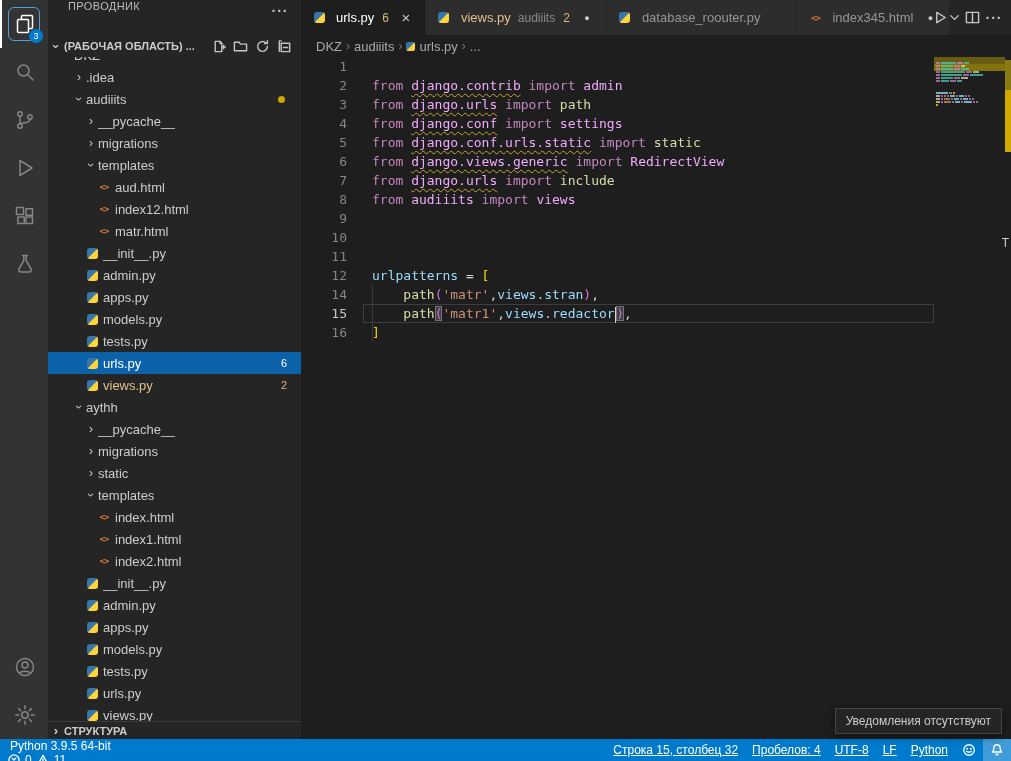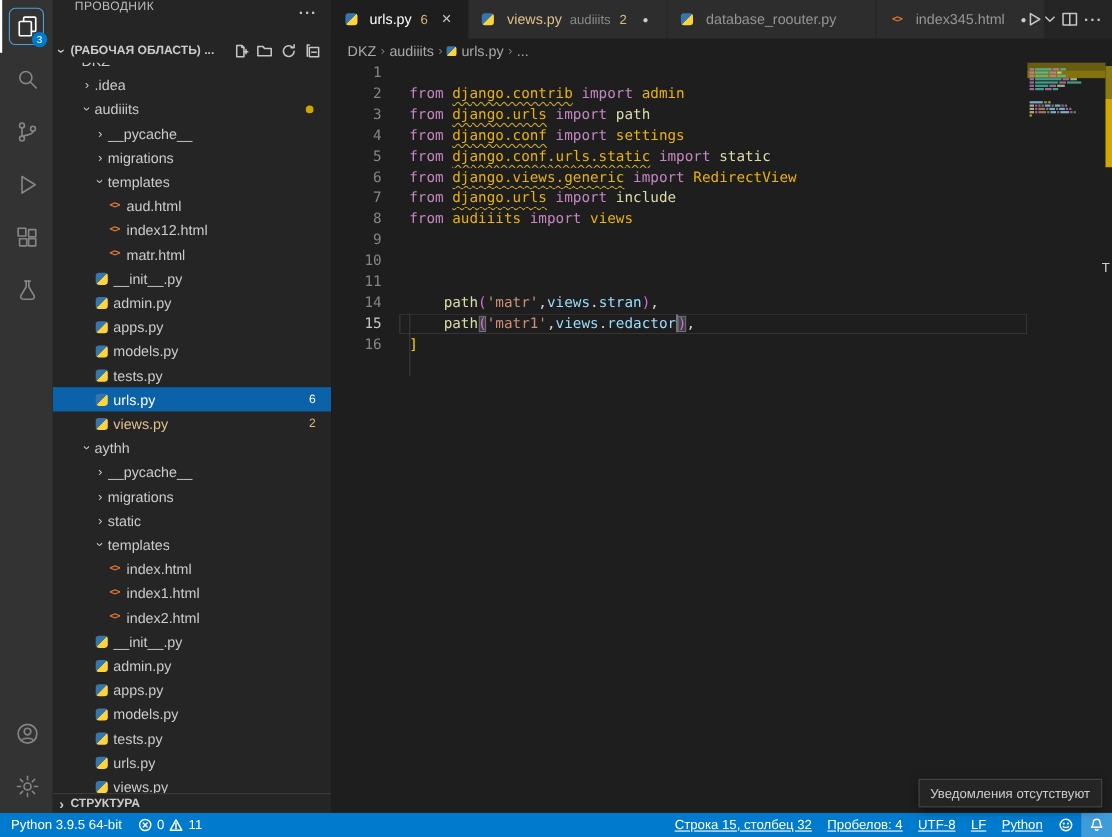--- a/index.html
+++ b/index.html
@@ -62,38 +62,38 @@
   .breadcrumbs { height:22px; display:flex; align-items:center; padding-left:15px; font-size:13px; color:#a9a9a9; }
   .bc-item { display:flex; align-items:center; gap:4px; cursor:pointer; }
   .bc-sep { margin:0 4px; color:#7a7a7a; font-size:12px; }
   .bc-item .py-icon { width:9px; height:9px; border-radius:2px; }
   .code-region { position:absolute; top:57px; left:0; right:77px; bottom:0; font-family:"DejaVu Sans Mono",monospace; font-size:13px; cursor:text; }
   .code-line { display:flex; height:19px; line-height:19px; white-space:pre; }
   .ln { width:62px; padding-right:16px; text-align:right; color:#858585; flex:none; }
   .lc { flex:1; padding-left:9px; color:#d4d4d4; }
   .code-line.current .lc { box-shadow: inset 0 0 0 1px #3e3e3e; }
   .code-line.current .ln { color:#c6c6c6; }
-  .k { color:#c586c0; } .m { color:#eab308; } .f { color:#dcdcaa; }
+  .k { color:#c586c0; } .m { color:#f0abfc; } .f { color:#dcdcaa; }
   .v { color:#9cdcfe; } .s { color:#ce9178; } .d { color:#d4d4d4; }
   .b1 { color:#ffd700; } .b2 { color:#da70d6; }
   .u { text-decoration:underline; text-decoration-style:wavy; text-decoration-color:#c5a332; text-decoration-thickness:1px; text-underline-offset:3px; }
   .bm { background:#3e4145; box-shadow: inset 0 0 0 1px #747474; }
   .caret { display:inline-block; width:1.5px; height:16px; background:#d4d4d4; vertical-align:middle; }
   .indent-guide { position:absolute; left:71px; top:228px; width:1px; height:57px; background:#3b3b3b; }
   .minimap { position:absolute; top:57px; right:6px; width:71px; cursor:pointer; }
   #mm-lines { position:relative; padding-top:1px; }
   .mm-line { height:3px; display:flex; align-items:center; padding-left:2px; }
   .mm-tok { height:2px; margin-right:1px; opacity:.75; flex:none; }
   .mm-hl { position:absolute; left:0; right:0; background:rgba(215,186,0,0.4); }
   .overview { position:absolute; top:0; right:0; width:6px; bottom:0; cursor:pointer; }
   .ov-warn { position:absolute; right:0; width:6px; background:#d1a800; }
   .artifact-t { position:absolute; right:2px; top:236px; color:#d0d0d0; font-size:12px; }
   
   .status-bar { position:absolute; left:0; right:0; bottom:0; height:22px; background:#007acc; display:flex; align-items:stretch; color:#ffffff; font-size:12px; }
-  .sb-left { display:flex; }
+  .sb-left { display:flex;flex-direction:column; }
   .sb-right { margin-left:auto; display:flex;text-decoration:underline; }
   .sb-item { display:flex; align-items:center; gap:4px; padding:0 7px; cursor:pointer; }
   .sb-item:first-child { padding-left:10px; }
   .sb-item svg { width:14px; height:14px; }
   .sb-item.highlighted { background:rgba(255,255,255,0.25); }
   .notif-tooltip { position:absolute; right:9px; bottom:27px; background:#252526; border:1px solid #454545; color:#cccccc; font-size:12px; padding:5px 10px; box-shadow:0 2px 8px rgba(0,0,0,0.5); z-index:50; white-space:nowrap; }
 </style>
 </head>
 <body>
 
@@ -482,20 +482,21 @@
           <div class="code-line"><span class="ln">2</span><span class="lc"><span class="k">from</span><span class="d"> </span><span class="m u">django.contrib</span><span class="d"> </span><span class="k">import</span><span class="d"> </span><span class="m">admin</span></span></div>
           <div class="code-line"><span class="ln">3</span><span class="lc"><span class="k">from</span><span class="d"> </span><span class="m u">django.urls</span><span class="d"> </span><span class="k">import</span><span class="d"> </span><span class="f">path</span></span></div>
           <div class="code-line"><span class="ln">4</span><span class="lc"><span class="k">from</span><span class="d"> </span><span class="m u">django.conf</span><span class="d"> </span><span class="k">import</span><span class="d"> </span><span class="m">settings</span></span></div>
           <div class="code-line"><span class="ln">5</span><span class="lc"><span class="k">from</span><span class="d"> </span><span class="m u">django.conf.urls.static</span><span class="d"> </span><span class="k">import</span><span class="d"> </span><span class="f">static</span></span></div>
           <div class="code-line"><span class="ln">6</span><span class="lc"><span class="k">from</span><span class="d"> </span><span class="m u">django.views.generic</span><span class="d"> </span><span class="k">import</span><span class="d"> </span><span class="m">RedirectView</span></span></div>
           <div class="code-line"><span class="ln">7</span><span class="lc"><span class="k">from</span><span class="d"> </span><span class="m u">django.urls</span><span class="d"> </span><span class="k">import</span><span class="d"> </span><span class="f">include</span></span></div>
           <div class="code-line"><span class="ln">8</span><span class="lc"><span class="k">from</span><span class="d"> </span><span class="m">audiiits</span><span class="d"> </span><span class="k">import</span><span class="d"> </span><span class="m">views</span></span></div>
           <div class="code-line"><span class="ln">9</span><span class="lc"></span></div>
           <div class="code-line"><span class="ln">10</span><span class="lc"></span></div>
           <div class="code-line"><span class="ln">11</span><span class="lc"></span></div>
+          <div class="code-line"><span class="ln">12</span><span class="lc"><span class="v">urlpatterns</span><span class="d"> = </span><span class="b1">[</span></span></div>
           <div class="code-line"><span class="ln">14</span><span class="lc"><span class="d">    </span><span class="f">path</span><span class="b2">(</span><span class="s">'matr'</span><span class="d">,</span><span class="v">views</span><span class="d">.</span><span class="v">stran</span><span class="b2">)</span><span class="d">,</span></span></div>
           <div class="code-line current"><span class="ln">15</span><span class="lc"><span class="d">    </span><span class="f">path</span><span class="b2 bm">(</span><span class="s">'matr1'</span><span class="d">,</span><span class="v">views</span><span class="d">.</span><span class="v">redactor</span><span class="caret"></span><span class="b2 bm">)</span><span class="d">,</span></span></div>
           <div class="code-line"><span class="ln">16</span><span class="lc"><span class="b1">]</span></span></div>
         </div>
       <div class="indent-guide"></div>
     </div>
     <div class="minimap">
       <div class="mm-hl" style="top:0;height:7px"></div>
       <div class="mm-hl" style="top:7px;height:7px;background:rgba(215,186,0,0.55)"></div>
       <div id="mm-lines">

